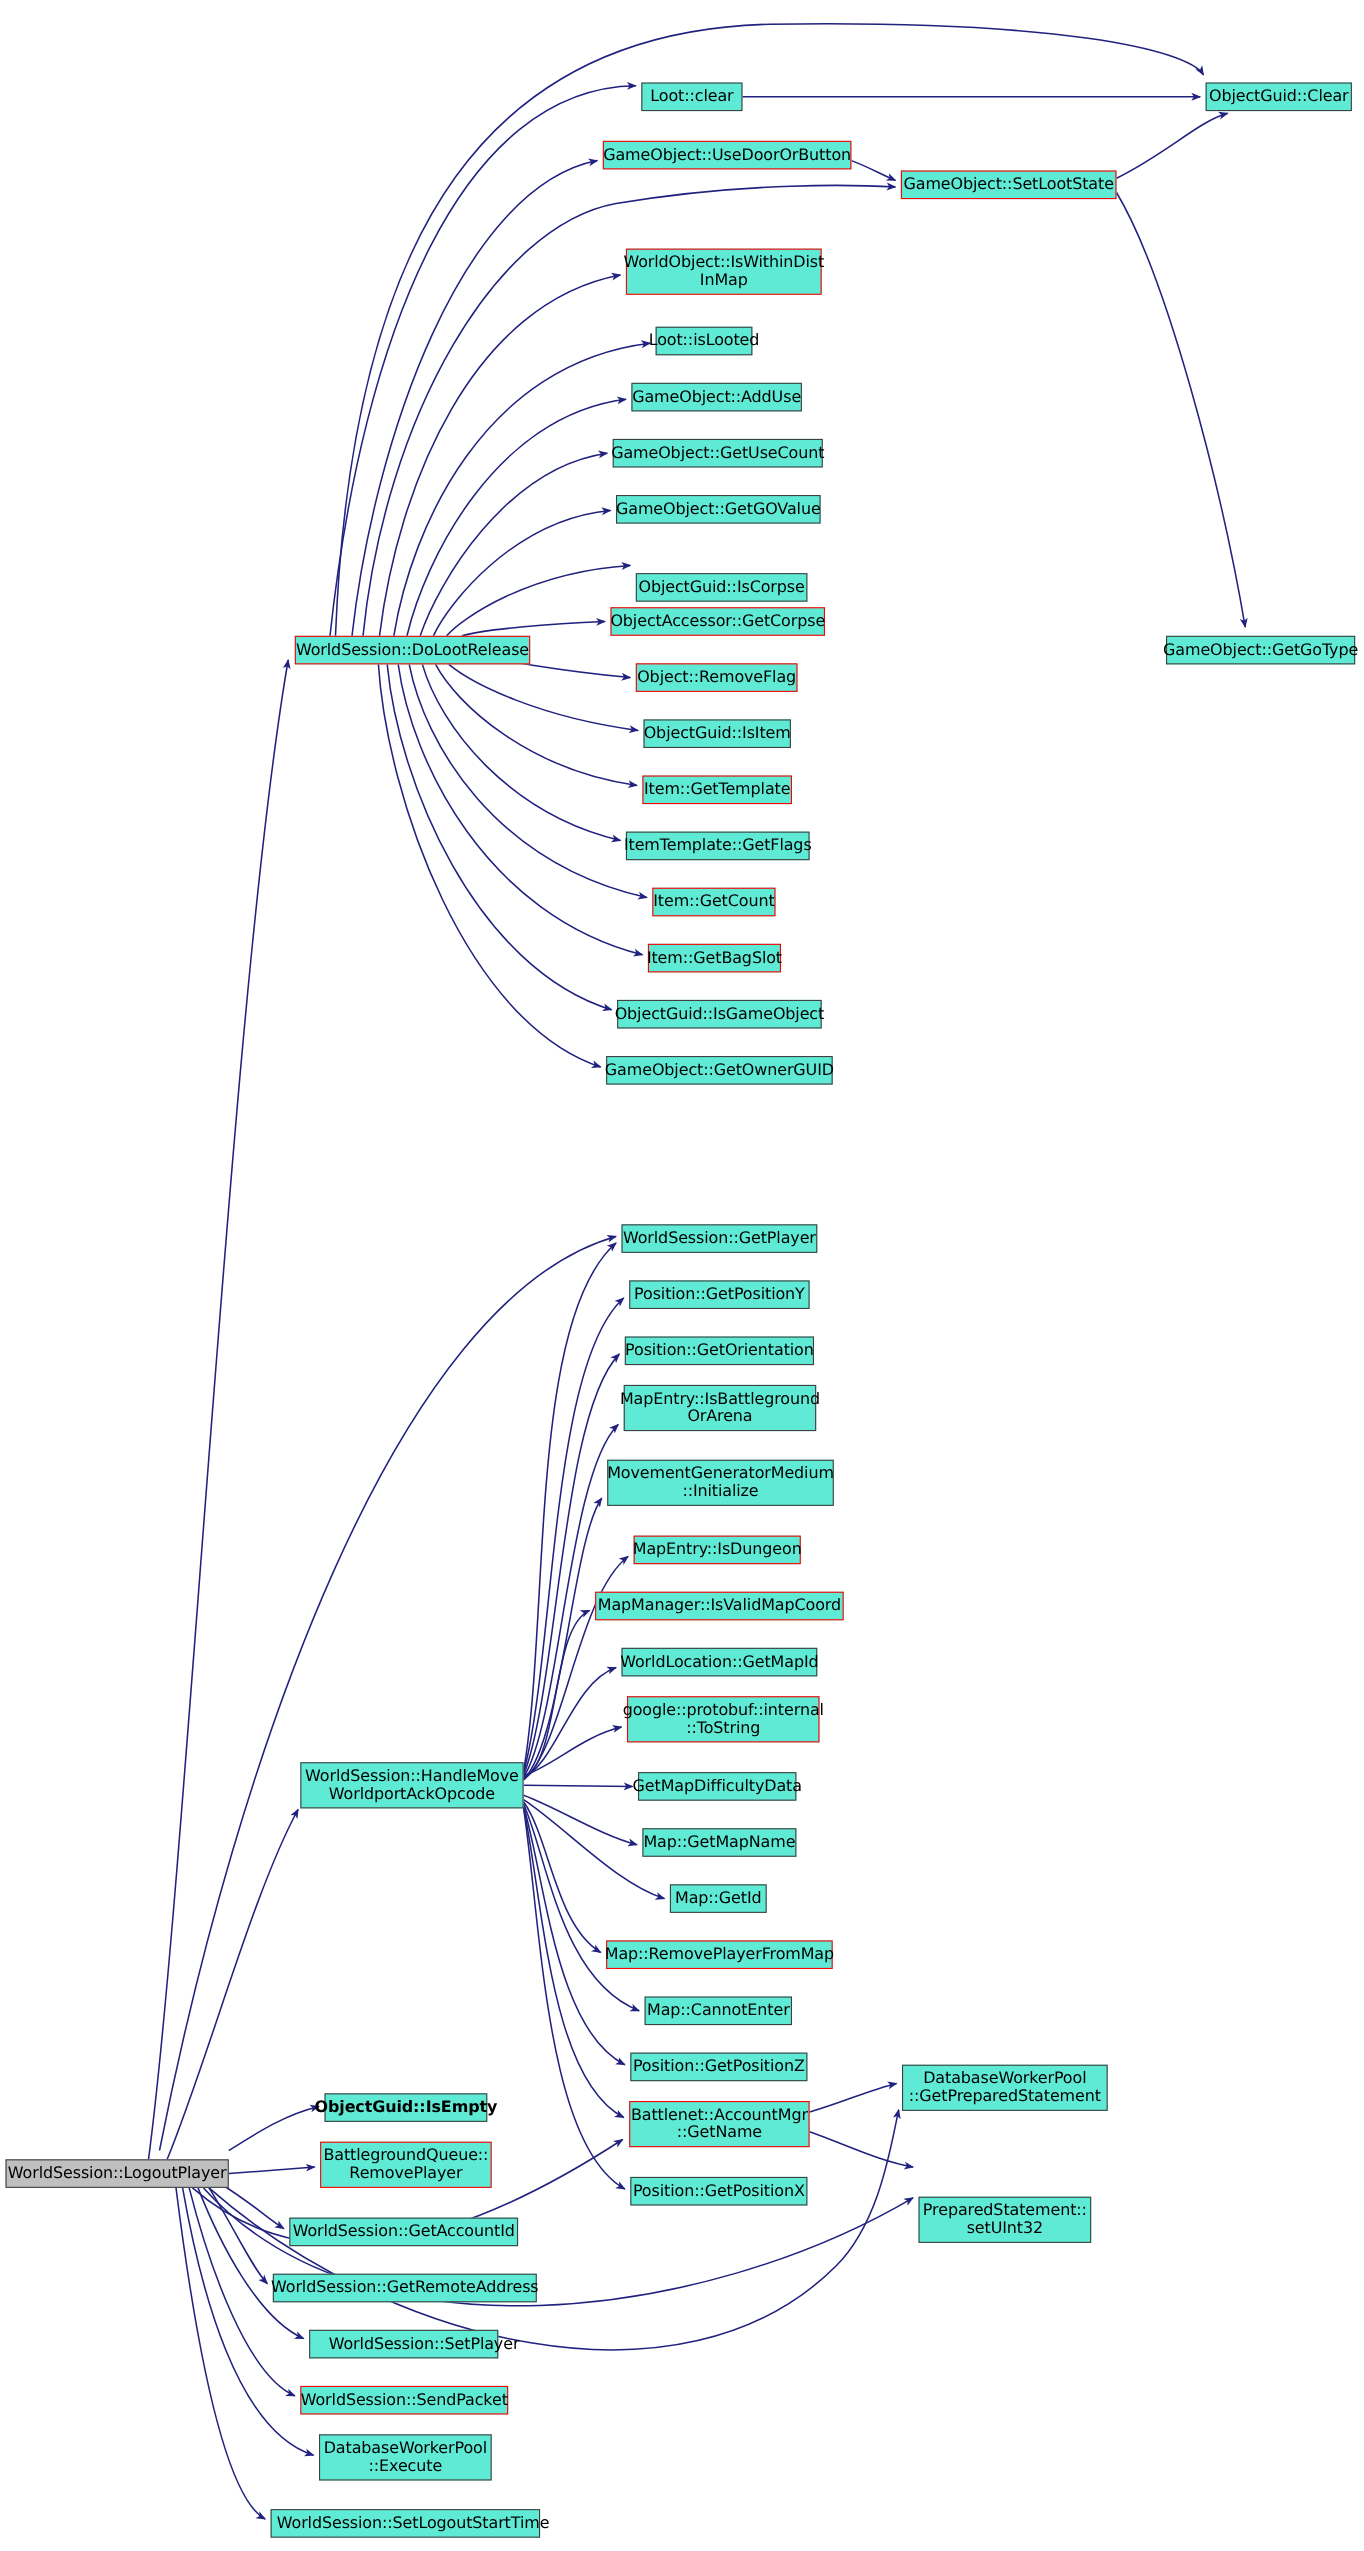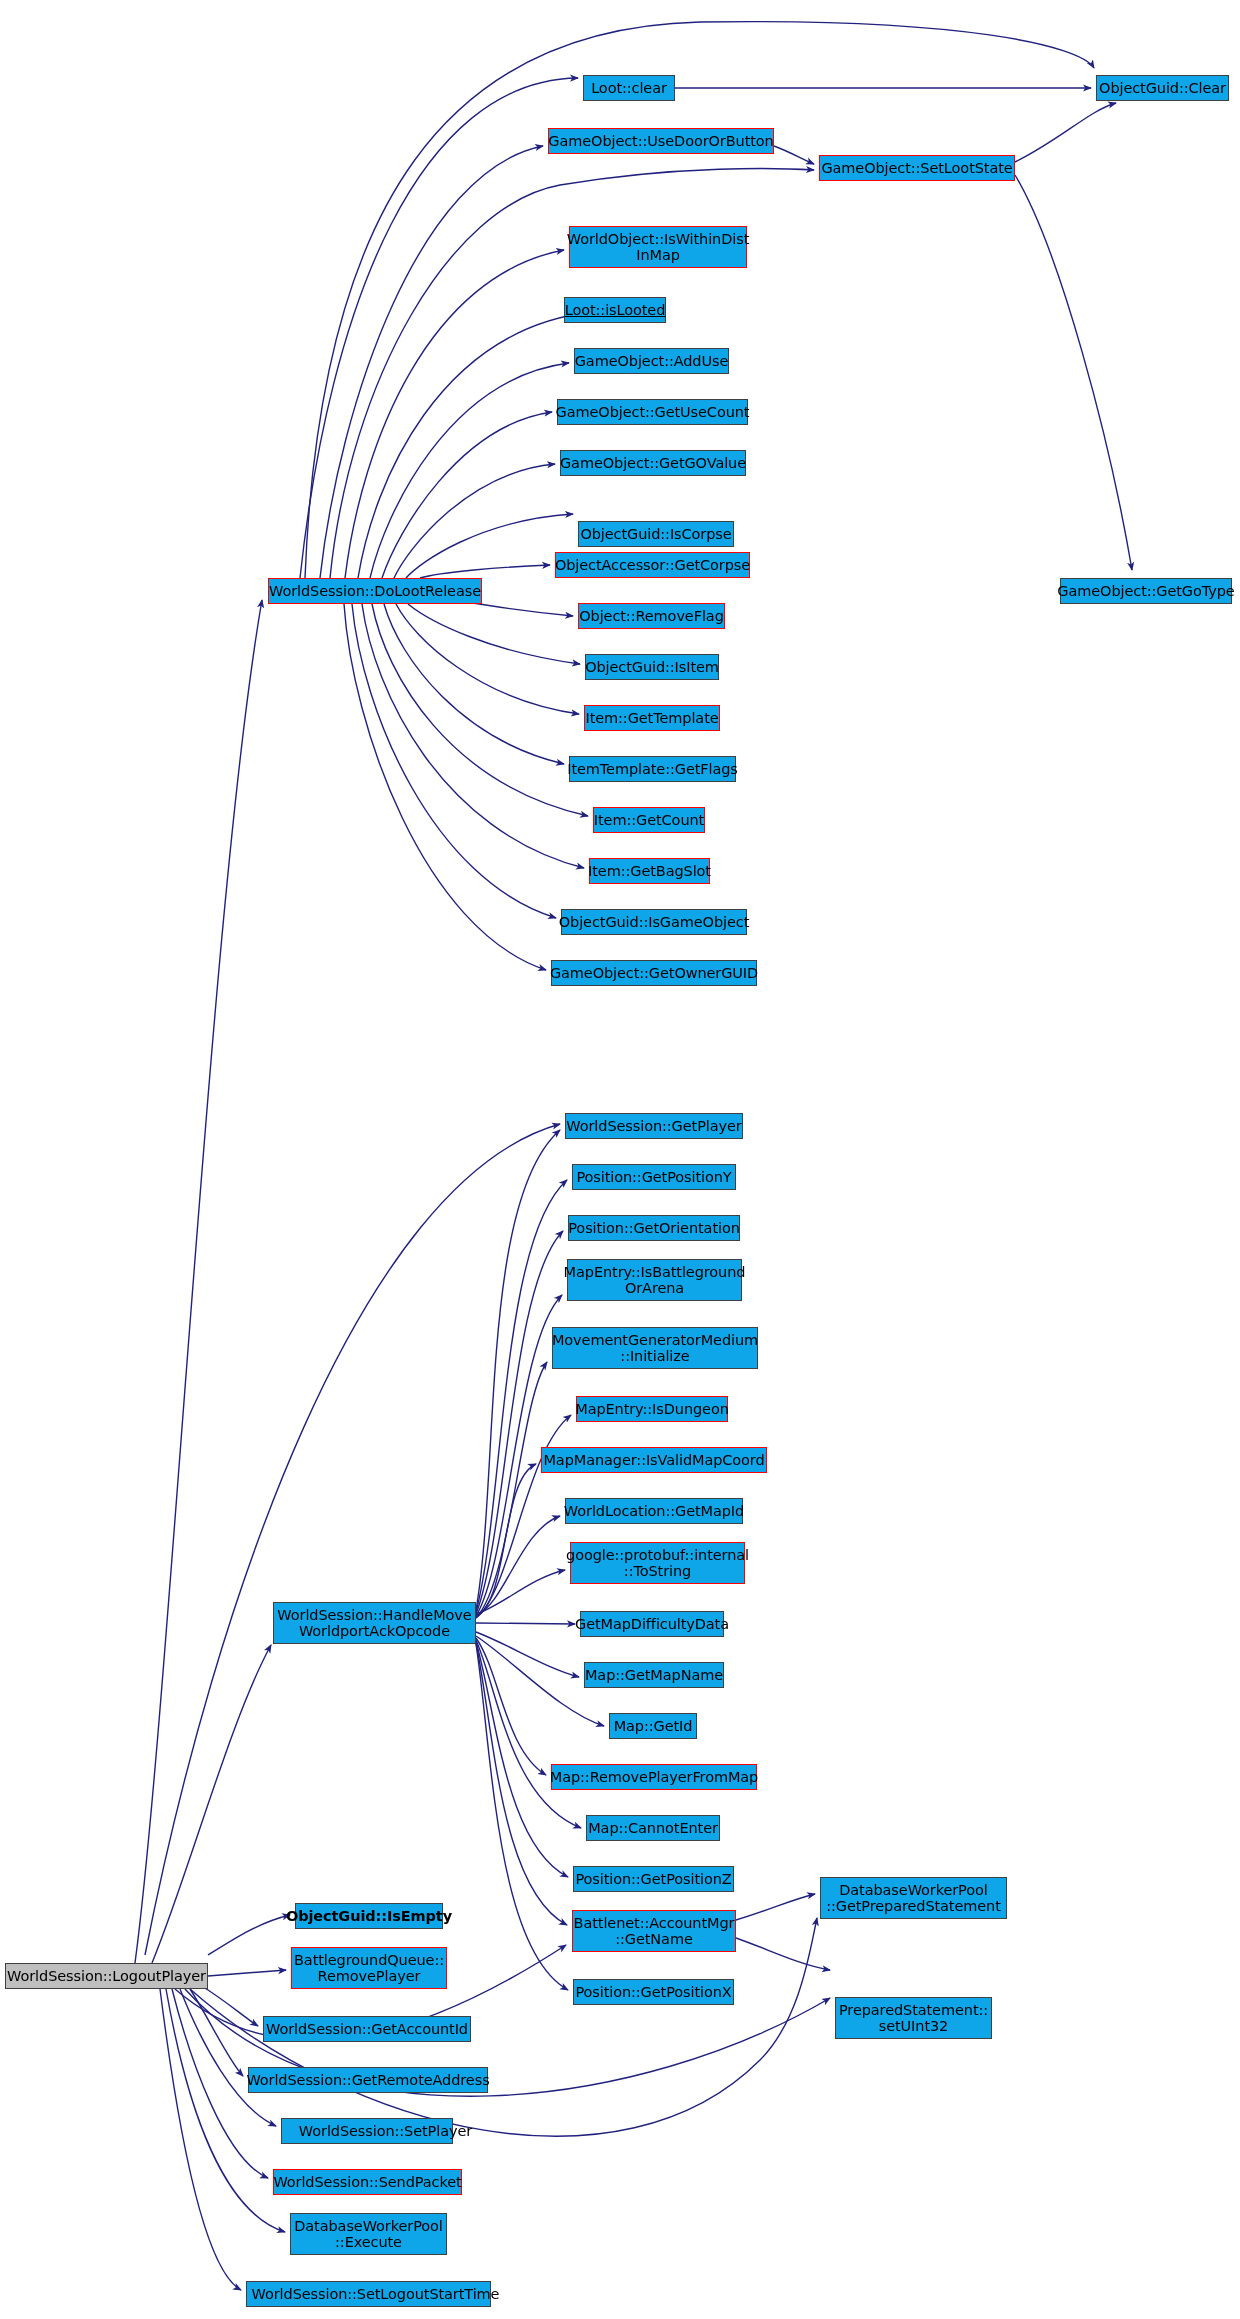--- a/index.html
+++ b/index.html
@@ -6,21 +6,21 @@
   body{font-family:"DejaVu Sans","Liberation Sans",sans-serif;}
   #graph{position:relative;width:1240px;height:2319px;background:#fff;overflow:hidden;}
   #edges{position:absolute;left:0;top:0;width:1240px;height:2319px;pointer-events:none;}
   .node{
     position:absolute;
     box-sizing:border-box;
     display:flex;
     align-items:center;
     justify-content:center;
     text-align:center;
-    background:#0ea5e9;
+    background:#5eead4;
     border:1px solid #404040;
     color:#000000;
     font-size:14.5px;
     line-height:1.12;
     letter-spacing:-0.1px;
     white-space:pre-line;
     padding:0 3px;
   }
   .node.red{border:1px solid #ff0000;}
   .node.cur{background:#bfbfbf;border:1px solid #404040;}
@@ -93,21 +93,21 @@
         <path d="M 190 1989 C 350 2130 620 2200 760 2060 C 800 2020 810 1950 817 1918" marker-end="url(#ah)"></path>
         <path d="M 185 1989 C 330 2150 640 2110 830 1998" marker-end="url(#ah)"></path>
       </g>
   </svg>
 <div class="node" style="left: 583px; top: 75px; width: 92px; height: 26px;">Loot::clear</div>
     <div class="node" style="left: 1096px; top: 75px; width: 133px; height: 26px;">ObjectGuid::Clear</div>
     <div class="node red" style="left: 548px; top: 128px; width: 226px; height: 26px;">GameObject::UseDoorOrButton</div>
     <div class="node red" style="left: 819px; top: 155px; width: 196px; height: 26px;">GameObject::SetLootState</div>
     <div class="node red" style="left: 569px; top: 226px; width: 178px; height: 42px;">WorldObject::IsWithinDist
 InMap</div>
-    <div class="node" style="left: 564px; top: 297px; width: 102px; height: 26px; text-decoration: underline;">Loot::isLooted</div>
+    <div class="node" style="left: 596px; top: 297px; width: 88px; height: 26px;">Loot::isLooted</div>
     <div class="node" style="left: 574px; top: 348px; width: 155px; height: 26px;">GameObject::AddUse</div>
     <div class="node" style="left: 557px; top: 399px; width: 191px; height: 26px;">GameObject::GetUseCount</div>
     <div class="node" style="left: 560px; top: 450px; width: 186px; height: 26px;">GameObject::GetGOValue</div>
     <div class="node" style="left: 578px; top: 501px; width: 156px; height: 26px; margin-top: 20px;">ObjectGuid::IsCorpse</div>
     <div class="node red" style="left: 555px; top: 552px; width: 195px; height: 26px;">ObjectAccessor::GetCorpse</div>
     <div class="node red" style="left: 578px; top: 603px; width: 147px; height: 26px;">Object::RemoveFlag</div>
     <div class="node" style="left: 585px; top: 654px; width: 134px; height: 26px;">ObjectGuid::IsItem</div>
     <div class="node red" style="left: 584px; top: 705px; width: 136px; height: 26px;">Item::GetTemplate</div>
     <div class="node" style="left: 569px; top: 756px; width: 167px; height: 26px;">ItemTemplate::GetFlags</div>
     <div class="node red" style="left: 593px; top: 807px; width: 112px; height: 26px;">Item::GetCount</div>

